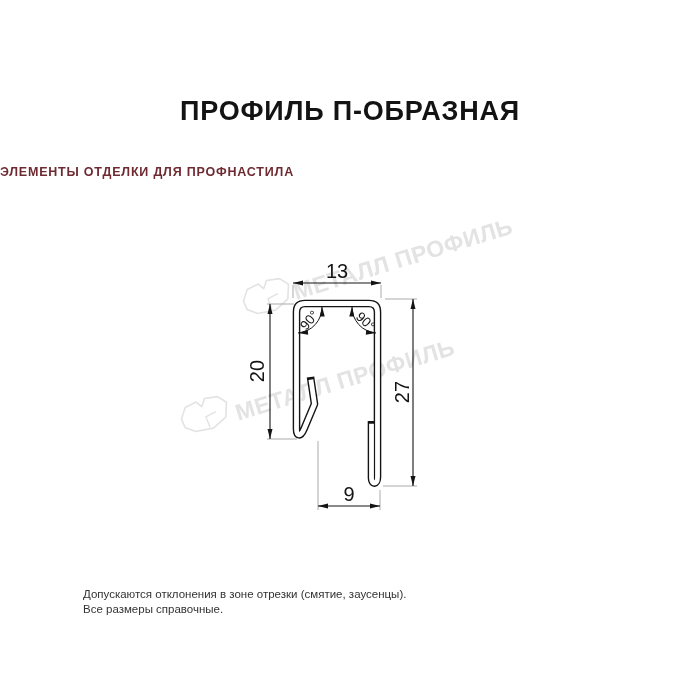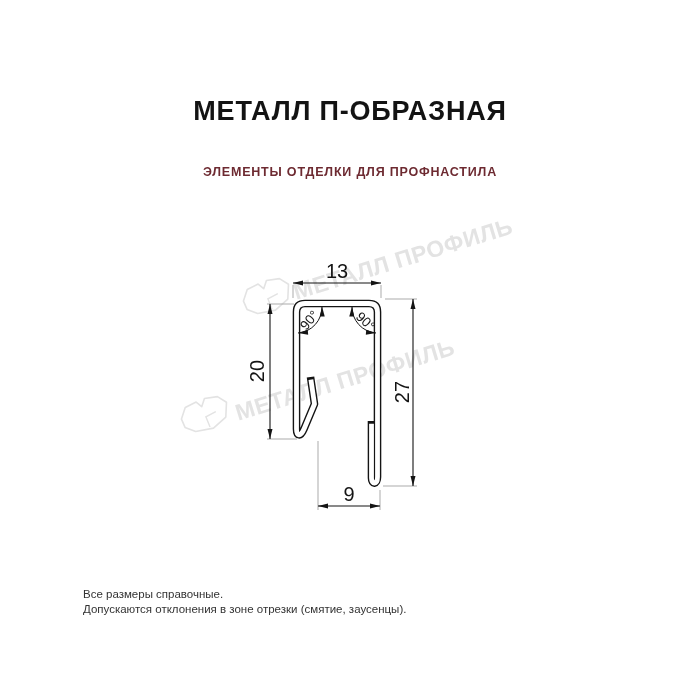--- a/index.html
+++ b/index.html
@@ -18,21 +18,21 @@
     color: #131313;
     font-weight: bold;
     font-size: 27px;
     line-height: 28px;
     letter-spacing: 0.8px;
   }
   .page-subtitle {
     position: absolute;
     top: 165px; left: 0;
     width: 700px;
-    text-align: center;
+    text-align: left;
     color: #6d2a31;
     font-weight: bold;
     font-size: 12.5px;
     letter-spacing: 0.8px;
   }
   .wm-text {
     position: absolute;
     color: #e3e3e3;
     font-weight: bold;
     font-size: 23px;
@@ -68,21 +68,21 @@
     left: 83px; top: 587px;
     color: #333333;
     font-size: 11.5px;
     line-height: 15px;
   }
 </style>
 </head>
 <body>
 
 <div class="page-title">
-  <div>МЕТАЛЛ П-ОБРАЗНАЯ</div>
+  <div>ПРОФИЛЬ П-ОБРАЗНАЯ</div>
 </div>
 <div class="page-subtitle">ЭЛЕМЕНТЫ ОТДЕЛКИ ДЛЯ ПРОФНАСТИЛА</div>
 
 <svg id="wm-logo-1" class="wm-logo" width="52" height="36" viewBox="0 0 52 36">
   <path d="M2,16 L9,6 L21,4 L25,10 L30,3 L43,5 L50,13 L45,27 L30,34 L12,32 L3,25 Z" fill="#ffffff" stroke="#e3e3e3" stroke-width="1.6" stroke-linejoin="round"></path>
   <path d="M27,32 L26,21 L37,19" fill="none" stroke="#e3e3e3" stroke-width="1.4"></path>
 </svg>
 <div id="wm-text-1" class="wm-text">МЕТАЛЛ ПРОФИЛЬ</div>
 
 <svg id="wm-logo-2" class="wm-logo" width="52" height="36" viewBox="0 0 52 36">
@@ -136,15 +136,15 @@
   <text class="dim-text" x="337" y="278" text-anchor="middle">13</text>
   <text class="dim-text" x="257" y="378" text-anchor="middle" transform="rotate(-90 257 371)">20</text>
   <text class="dim-text" x="402" y="399" text-anchor="middle" transform="rotate(-90 402 392)">27</text>
   <text class="dim-text" x="349" y="501" text-anchor="middle">9</text>
 
   <text class="angle-text" x="309" y="325" text-anchor="middle" transform="rotate(-50 309 320)">90°</text>
   <text class="angle-text" x="366" y="326" text-anchor="middle" transform="rotate(43 366 321)">90°</text>
 </svg>
 
 <div class="footer-notes">
+  <div>Допускаются отклонения в зоне отрезки (смятие, заусенцы).</div>
   <div>Все размеры справочные.</div>
-  <div>Допускаются отклонения в зоне отрезки (смятие, заусенцы).</div>
 </div>
 
 </body></html>

